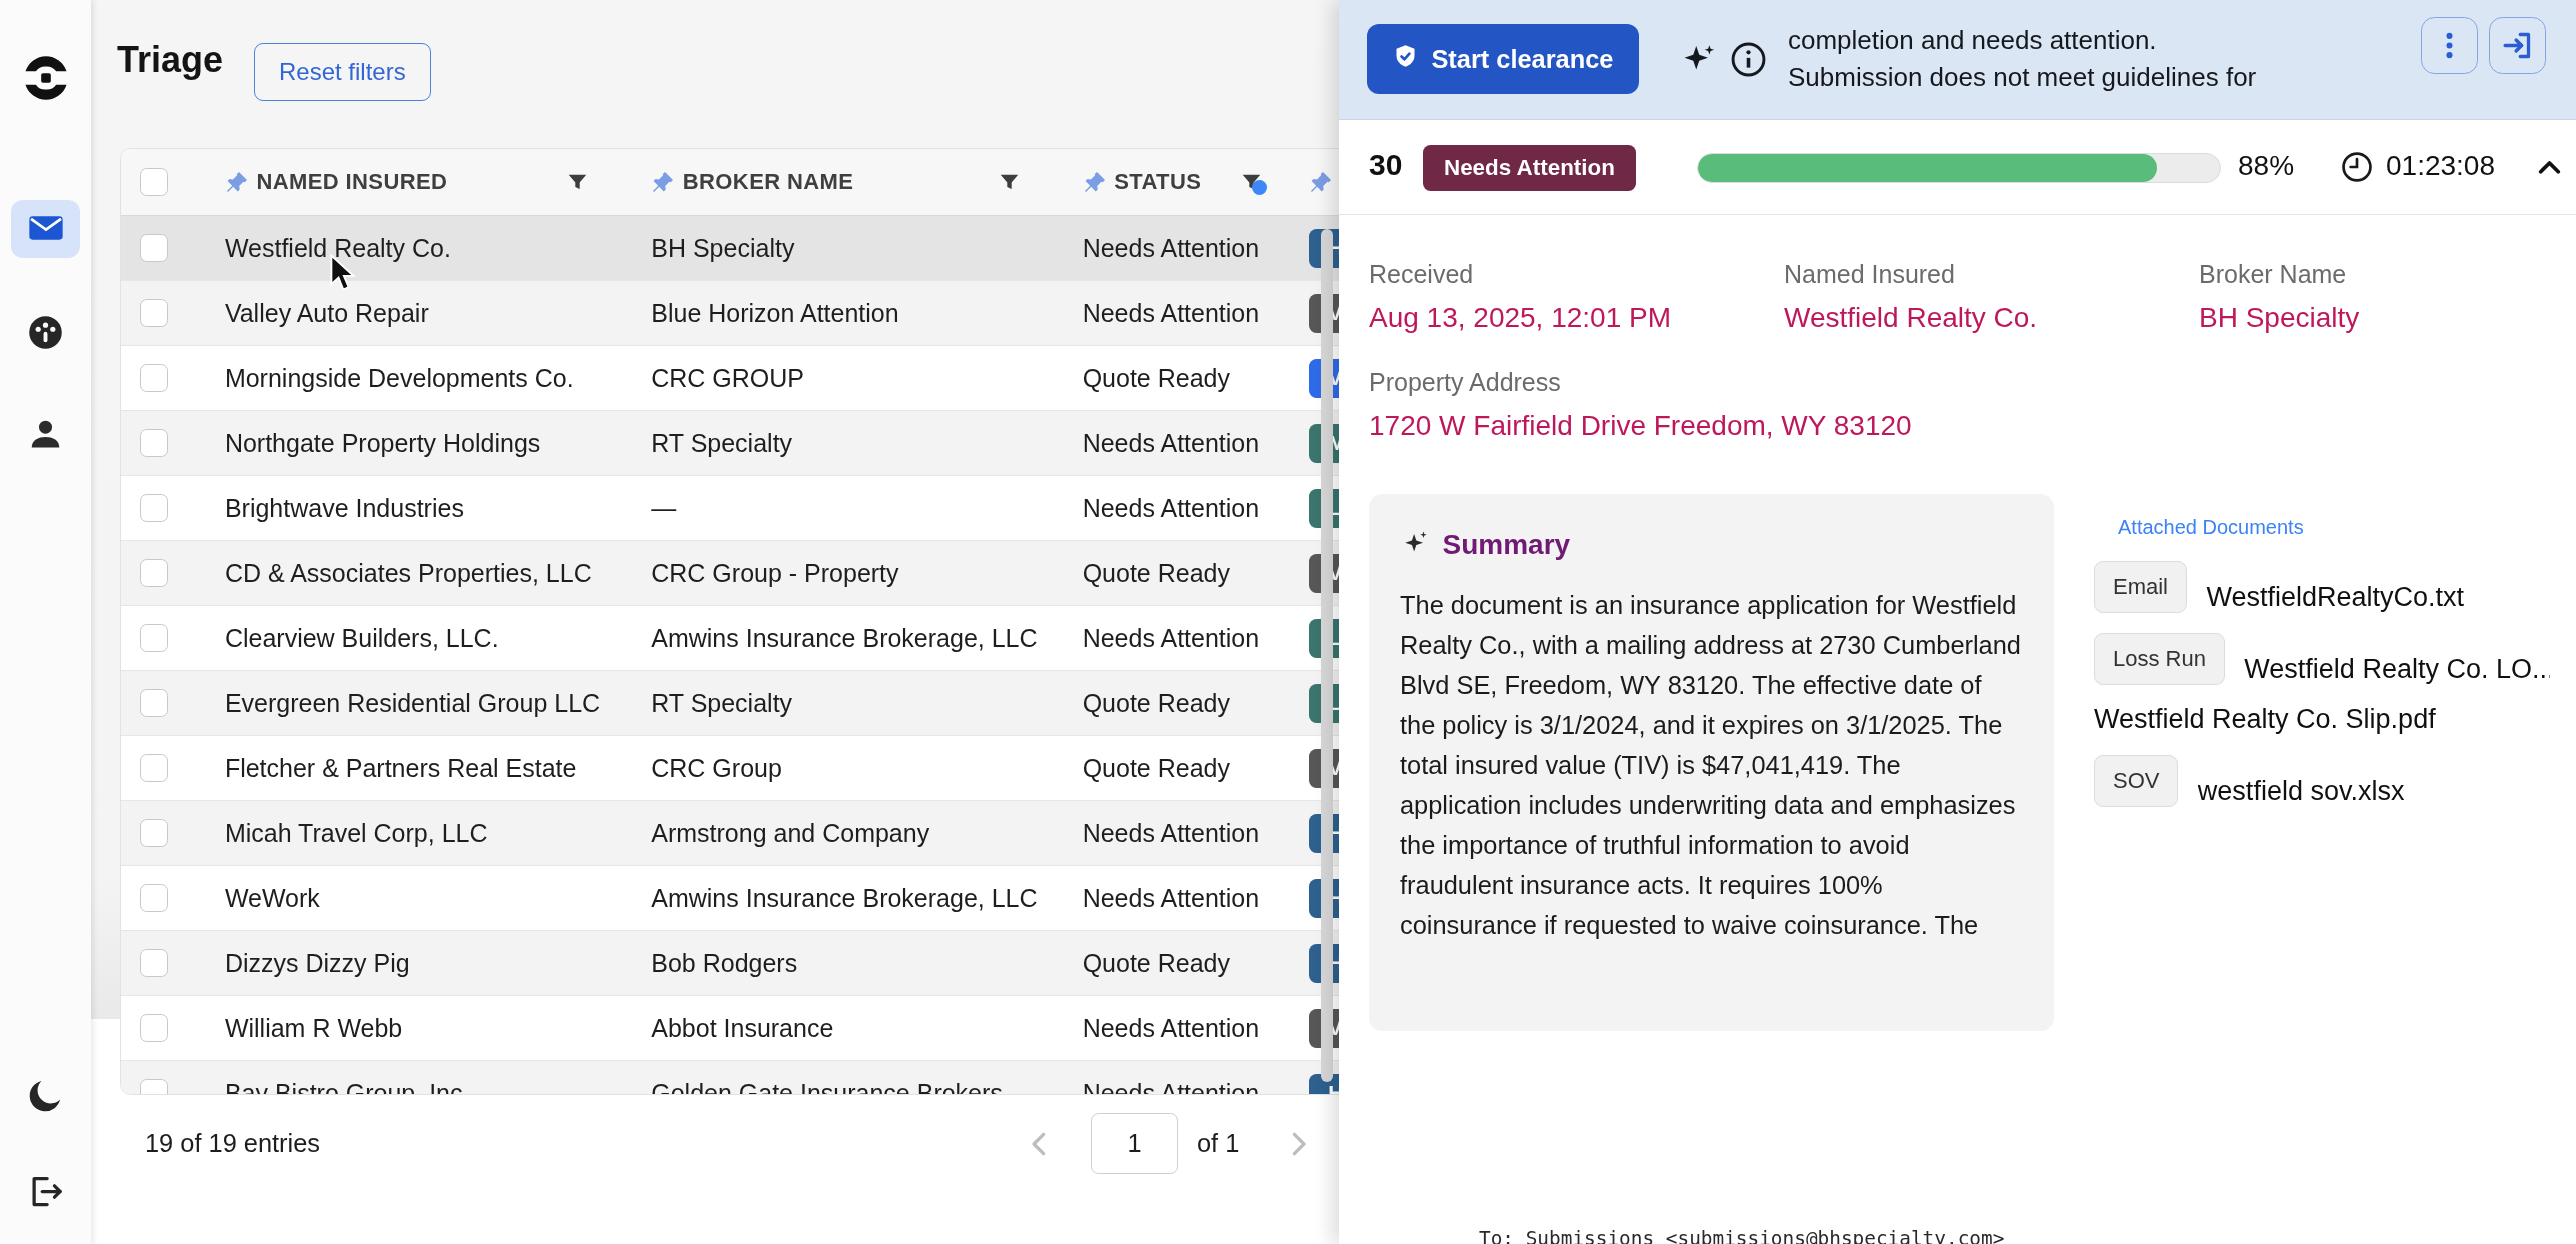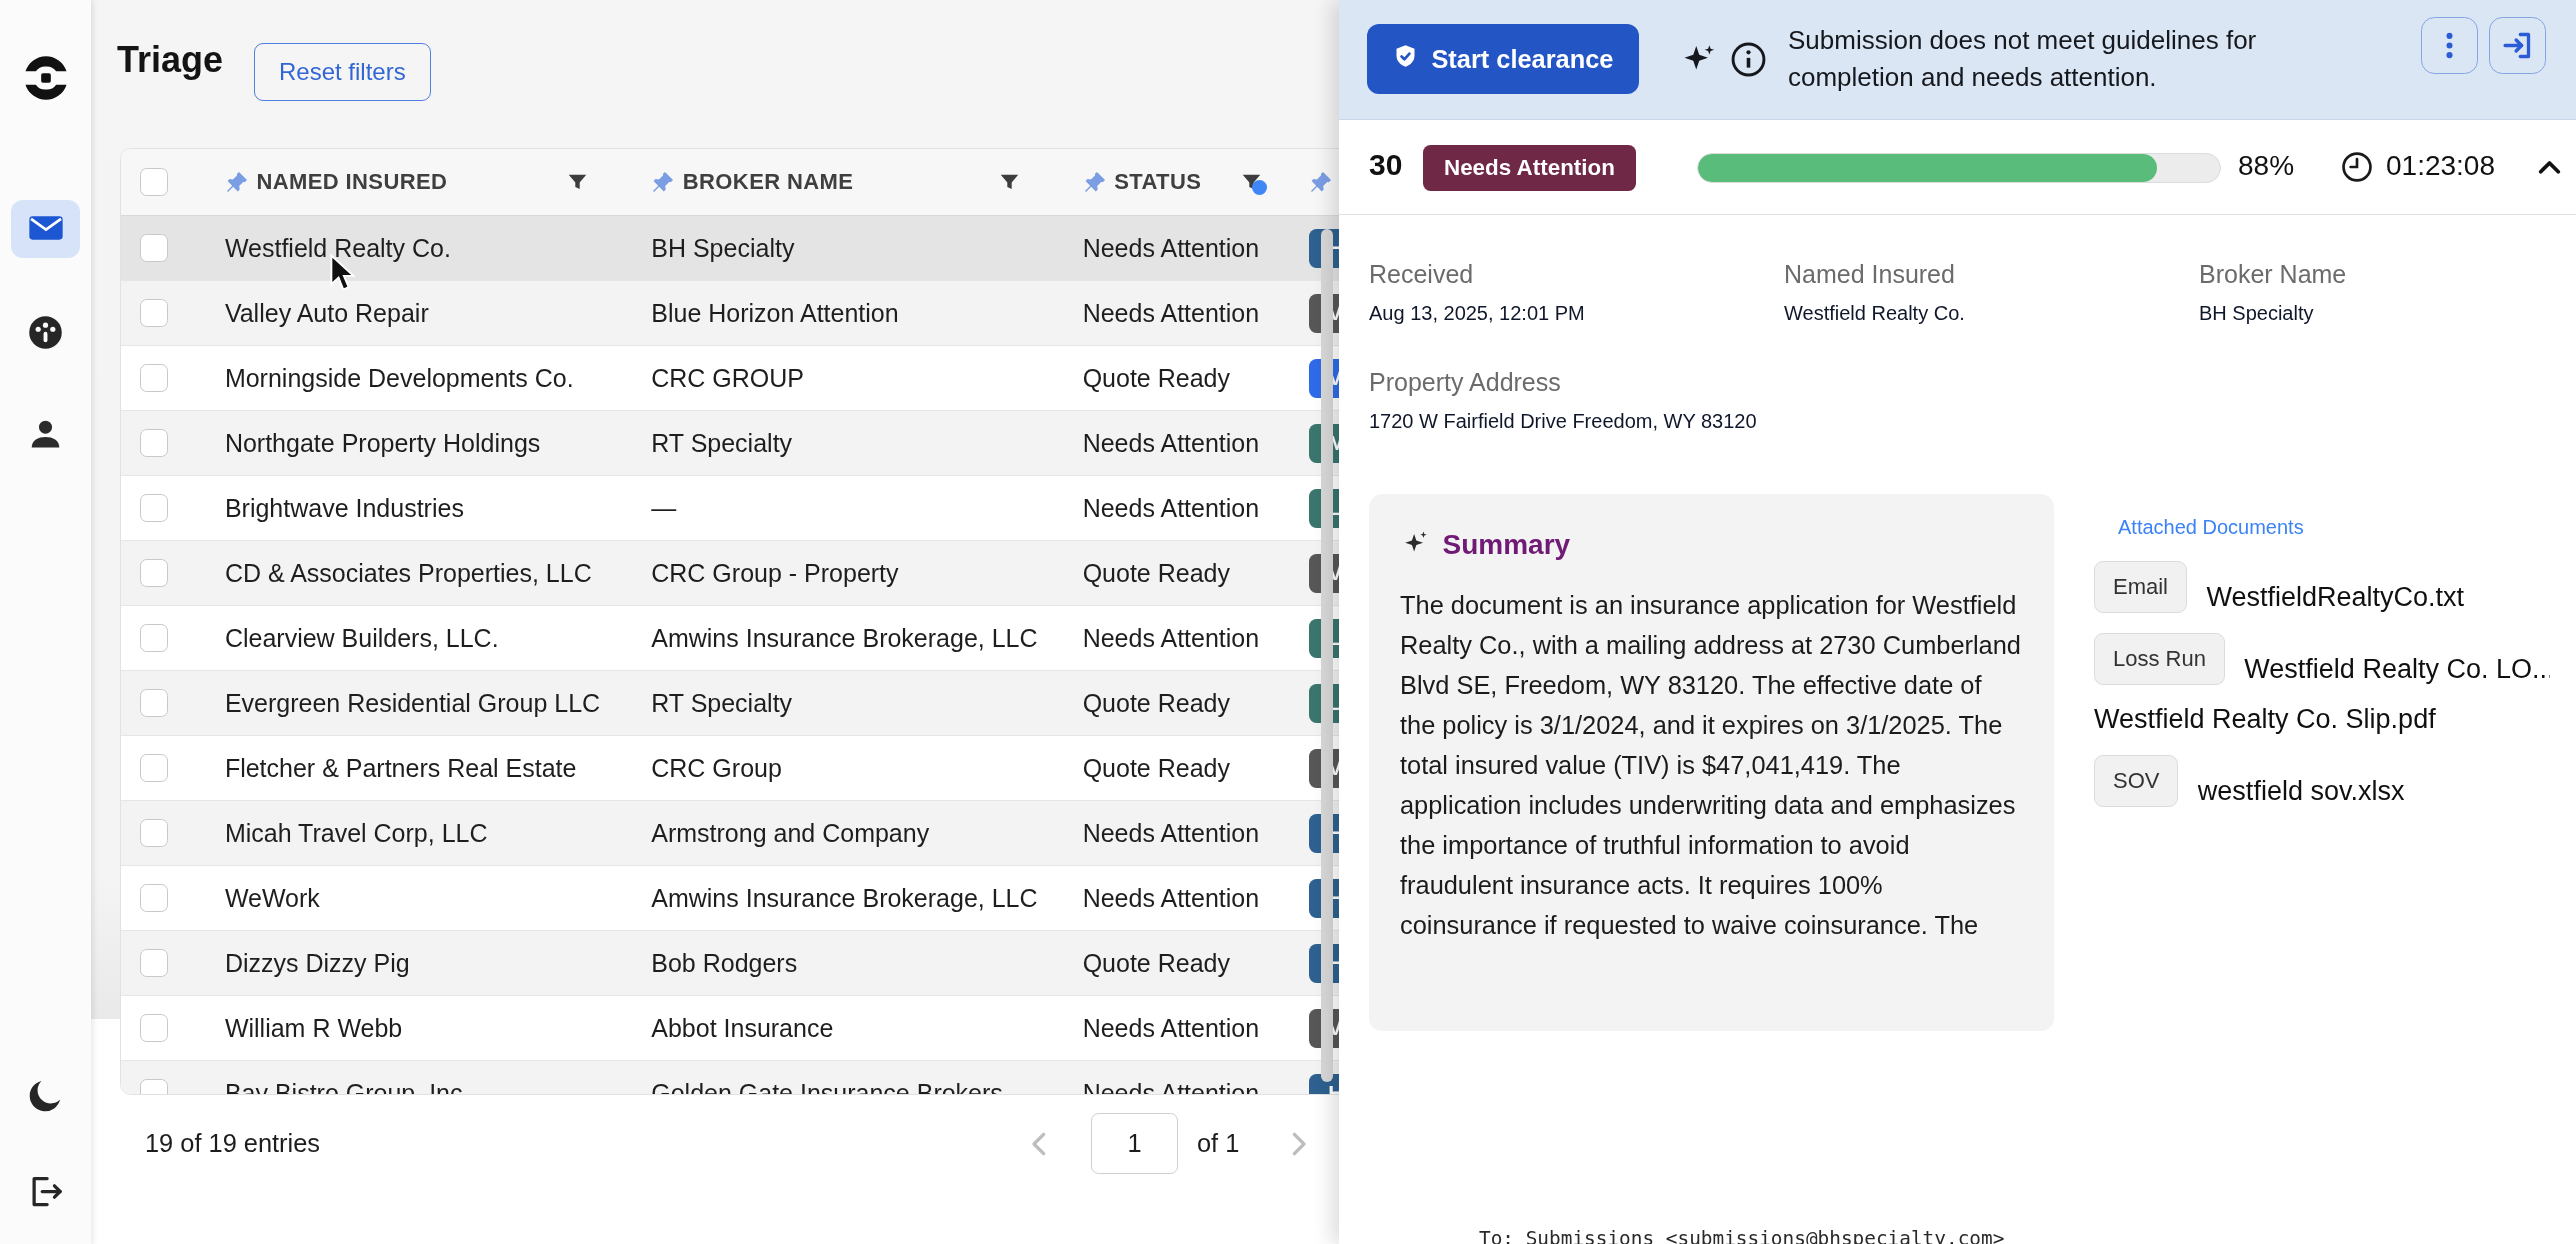--- a/index.html
+++ b/index.html
@@ -88,21 +88,21 @@
   .prog-track { position:absolute; left:358px; top:33px; width:524px; height:30px;
                 background:#ececec; border:0.7px solid #dcdcdc; border-radius:15px; overflow:hidden; }
   .prog-fill { height:100%; border-radius:15px; }
   .prog-pct { position:absolute; left:899px; top:30px; font-size:28px; color:#111; }
   .clock-ic { position:absolute; left:1001px; top:30px; width:34px; height:34px; }
   .prog-time { position:absolute; left:1047px; top:30px; font-size:28px; color:#111; }
   .chev-up { position:absolute; left:1194px; top:33px; width:33px; height:30px; cursor:pointer; }
   .panel-divider { position:absolute; left:0; top:214px; width:100%; height:0.7px; background:#e3e3e3; }
 
   .d-label { position:absolute; font-size:25px; color:#6b6b6b; }
-  .d-value { position:absolute; font-size:20px; color:#0f172a; }
+  .d-value { position:absolute; font-size:28px; color:#be185d; }
 
   .summary-card { position:absolute; left:30px; top:494px; width:685px; height:537px;
                   background:#f3f3f3; border-radius:13.5px; overflow:hidden; }
   .summary-card::after { content:""; position:absolute; left:0; bottom:0; width:100%; height:75px;
                   background:linear-gradient(180deg, rgba(243,243,243,0), #f3f3f3); }
   .sum-head { position:absolute; left:30px; top:33px; display:flex; align-items:center; gap:10.5px; }
   .sum-title { font-size:28px; font-weight:600; color:#701a75; }
   .sum-text { position:absolute; left:31px; top:91px; width:622px; height:423px;
               font-size:25.4px; line-height:40px; color:#1b1b1b; overflow:hidden; }
 
@@ -527,22 +527,22 @@
         </svg>
       </span>
       <span class="notif-info">
         <svg viewBox="0 0 24 24" width="39" height="39" fill="none" stroke="#15181d" stroke-width="1.8">
           <circle cx="12" cy="12" r="9.5"></circle>
           <line x1="12" y1="11" x2="12" y2="17" stroke-width="2.2"></line>
           <circle cx="12" cy="7.6" r="1.3" fill="#15181d" stroke="none"></circle>
         </svg>
       </span>
       <div class="notif-msg">
+        <div>completion and needs attention.</div>
         <div>Submission does not meet guidelines for</div>
-        <div>completion and needs attention.</div>
       </div>
       <button class="icon-btn kebab-btn">
         <svg viewBox="0 0 24 24" width="33" height="33" fill="#2a5cd6">
           <circle cx="12" cy="5" r="2.2"></circle>
             <circle cx="12" cy="12" r="2.2"></circle>
             <circle cx="12" cy="19" r="2.2"></circle>
         </svg>
       </button>
       <button class="icon-btn exit-btn">
         <svg viewBox="0 0 24 24" width="33" height="33" fill="none" stroke="#2a5cd6" stroke-width="2.4" stroke-linecap="round" stroke-linejoin="round">

